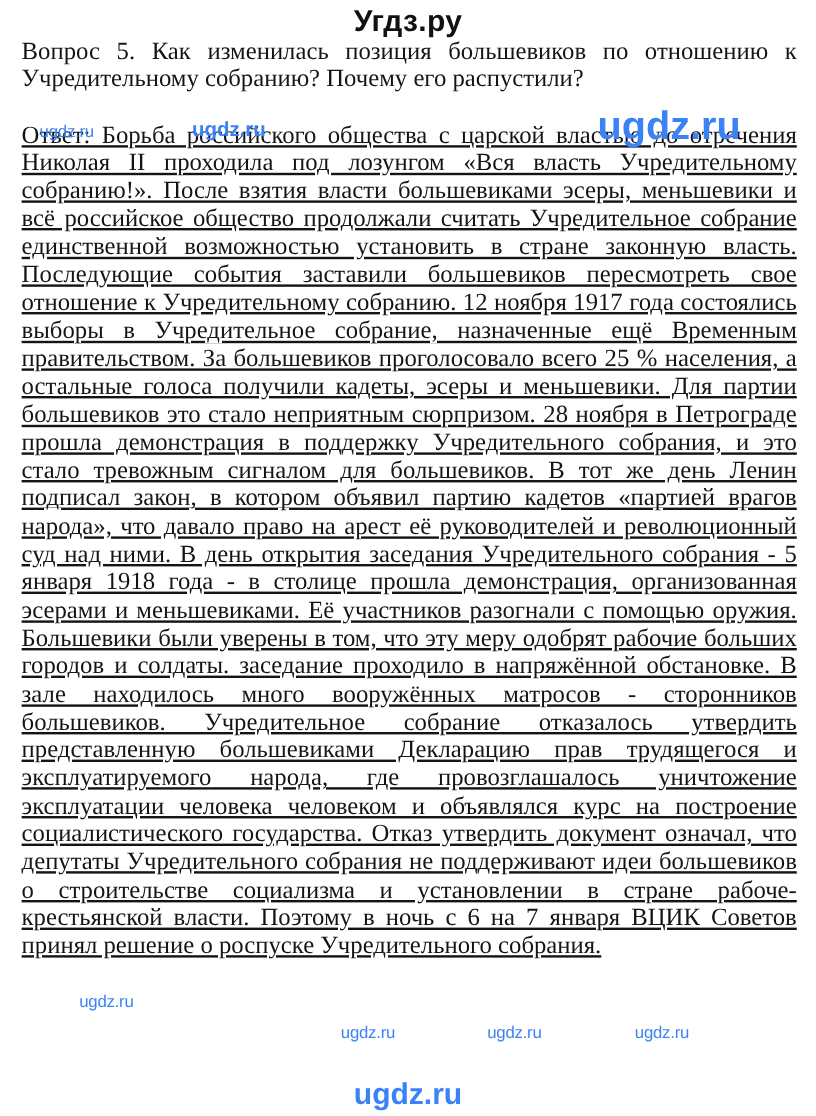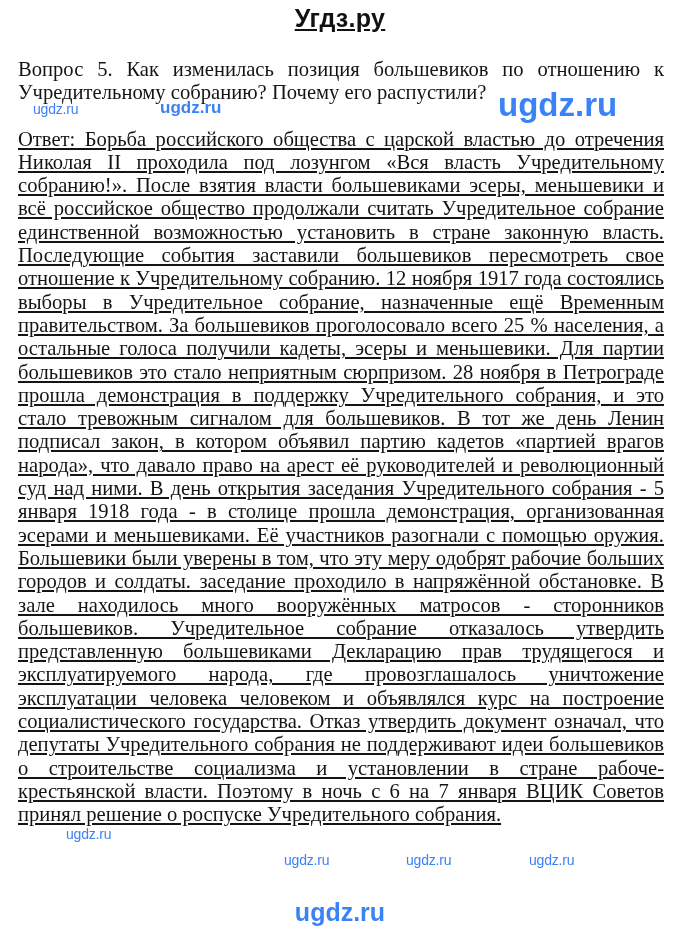--- a/index.html
+++ b/index.html
@@ -18,25 +18,24 @@
       position: absolute;
       top: 2px;
       left: 0;
       width: 680px;
       text-align: center;
       font-family: "Liberation Sans", "DejaVu Sans", sans-serif;
       font-weight: bold;
       font-size: 25px;
       letter-spacing: 0.3px;
       line-height: 32px;
-      text-decoration: underline;
     }
     .content {
       position: absolute;
-      top: 58px;
+      top: 32px;
       left: 18px;
       width: 646px;
       font-family: "Liberation Serif", "DejaVu Serif", serif;
       font-size: 20.6px;
       line-height: 23.3px;
       text-align: justify;
       color: #141414;
     }
     .content p {
       margin: 0;

